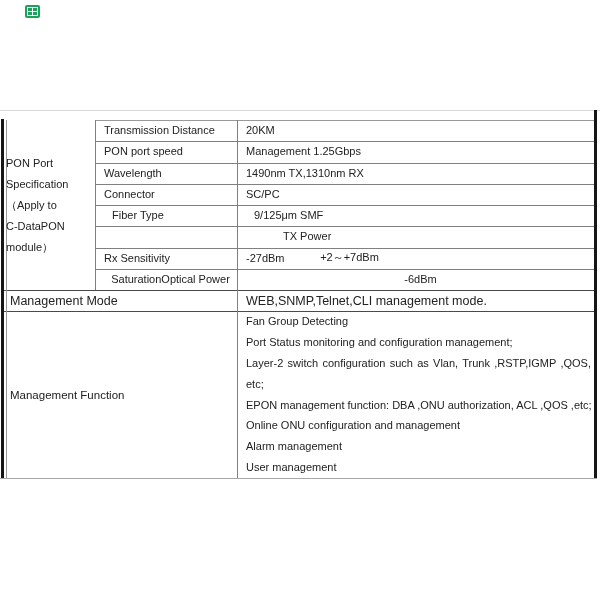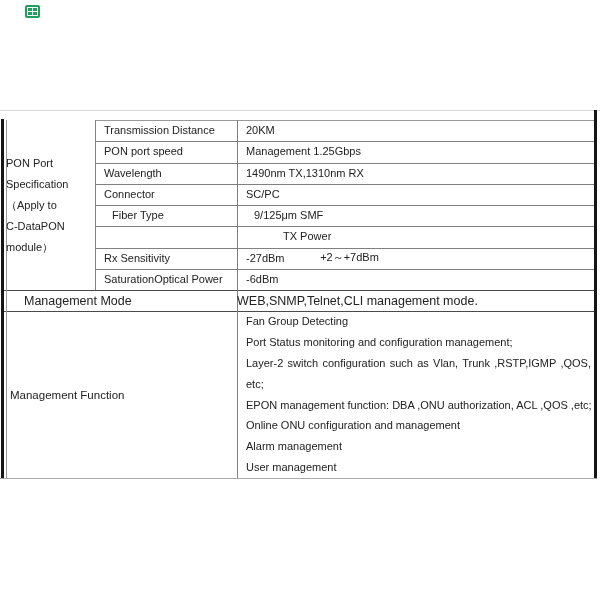--- a/index.html
+++ b/index.html
@@ -25,27 +25,27 @@
   .v-left-thin{left:6px;top:120px;height:358px;background:#9a9a9a;}
   .v-col1{left:95px;top:120px;height:170px;}
   .v-col2{left:237px;top:120px;height:358px;}
   .v-right-thick{left:594px;top:110px;width:3px;height:368px;background:#161616;}
   
   .spec-row{position:absolute;left:95px;width:500px;height:21px;display:flex;align-items:center;
             font-size:11px;line-height:21px;}
   .spec-row .param{width:142px;padding-left:9px;box-sizing:border-box;white-space:nowrap;}
   .spec-row .value{flex:1;padding-left:9px;white-space:nowrap;}
   .r0{top:120px;}.r1{top:141px;}.r2{top:163px;}.r3{top:184px;}
-  .r4{top:205px;padding-left:8px;}.r5{top:226px;flex-direction:column;}.r6{top:248px;}.r7{top:269px;}
+  .r4{top:205px;padding-left:8px;}.r5{top:226px;flex-direction:column;}.r6{top:248px;}.r7{top:269px;text-align:center;}
   .pon-header{left:6px;top:120px;width:89px;height:170px;display:flex;flex-direction:column;
               justify-content:center;align-items:flex-start;text-align:center;font-size:11px;}
   .pon-header div{line-height:21px;white-space:nowrap;}
   .mm-row{top:291px;height:20px;display:flex;align-items:center;}
-  .mm-label{left:0;width:237px;padding-left:24px;box-sizing:border-box;font-size:12.5px;}
-  .mm-value{left:237px;width:358px;box-sizing:border-box;font-size:12.5px;}
+  .mm-label{left:0;width:237px;padding-left:10px;box-sizing:border-box;font-size:12.5px;}
+  .mm-value{left:237px;width:358px;padding-left:9px;box-sizing:border-box;font-size:12.5px;}
   .mf-label{left:0;top:311px;width:237px;height:167px;display:flex;align-items:center;
             padding-left:10px;box-sizing:border-box;font-size:11.5px;}
   .mf-content{left:246px;top:311px;width:345px;height:167px;display:flex;flex-direction:column;
               justify-content:center;font-size:11px;}
   .mf-content div{line-height:20.9px;white-space:nowrap;}
   .mf-content div.justify{white-space:normal;text-align:justify;text-align-last:justify;}
   .sheet-icon{left:25px;top:5px;width:15px;height:13px;}
 </style>
 </head>
 <body>

